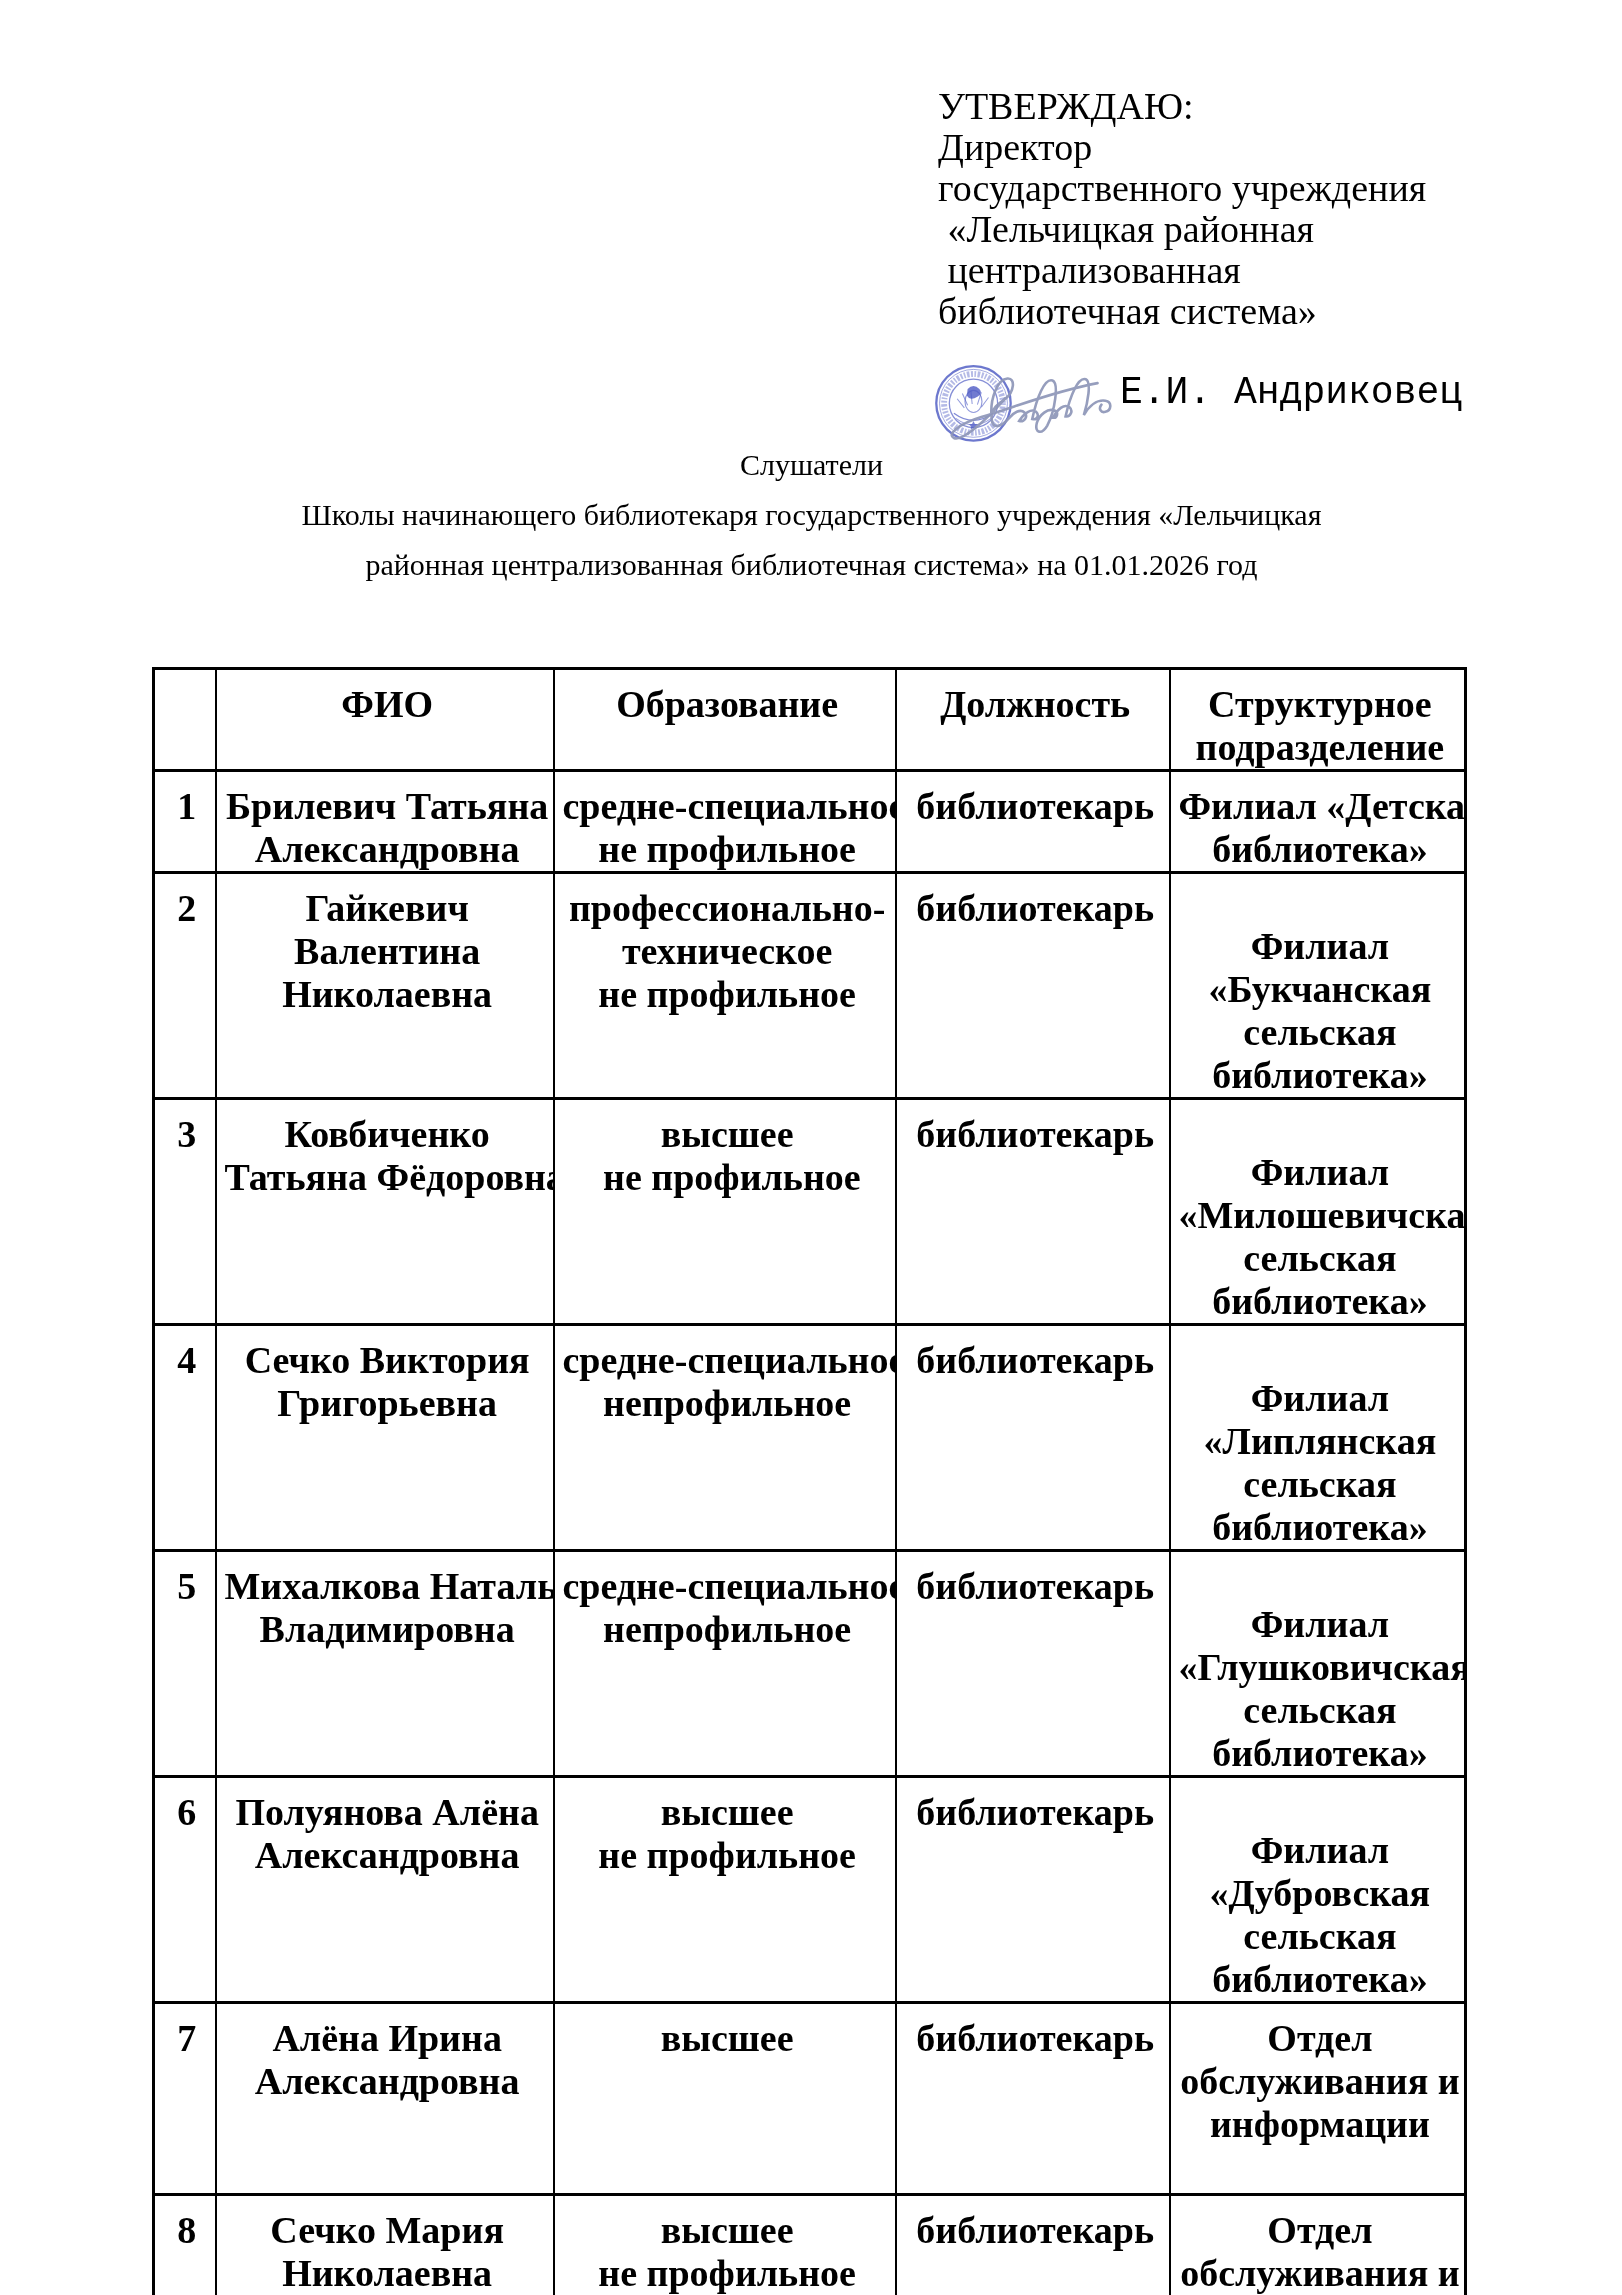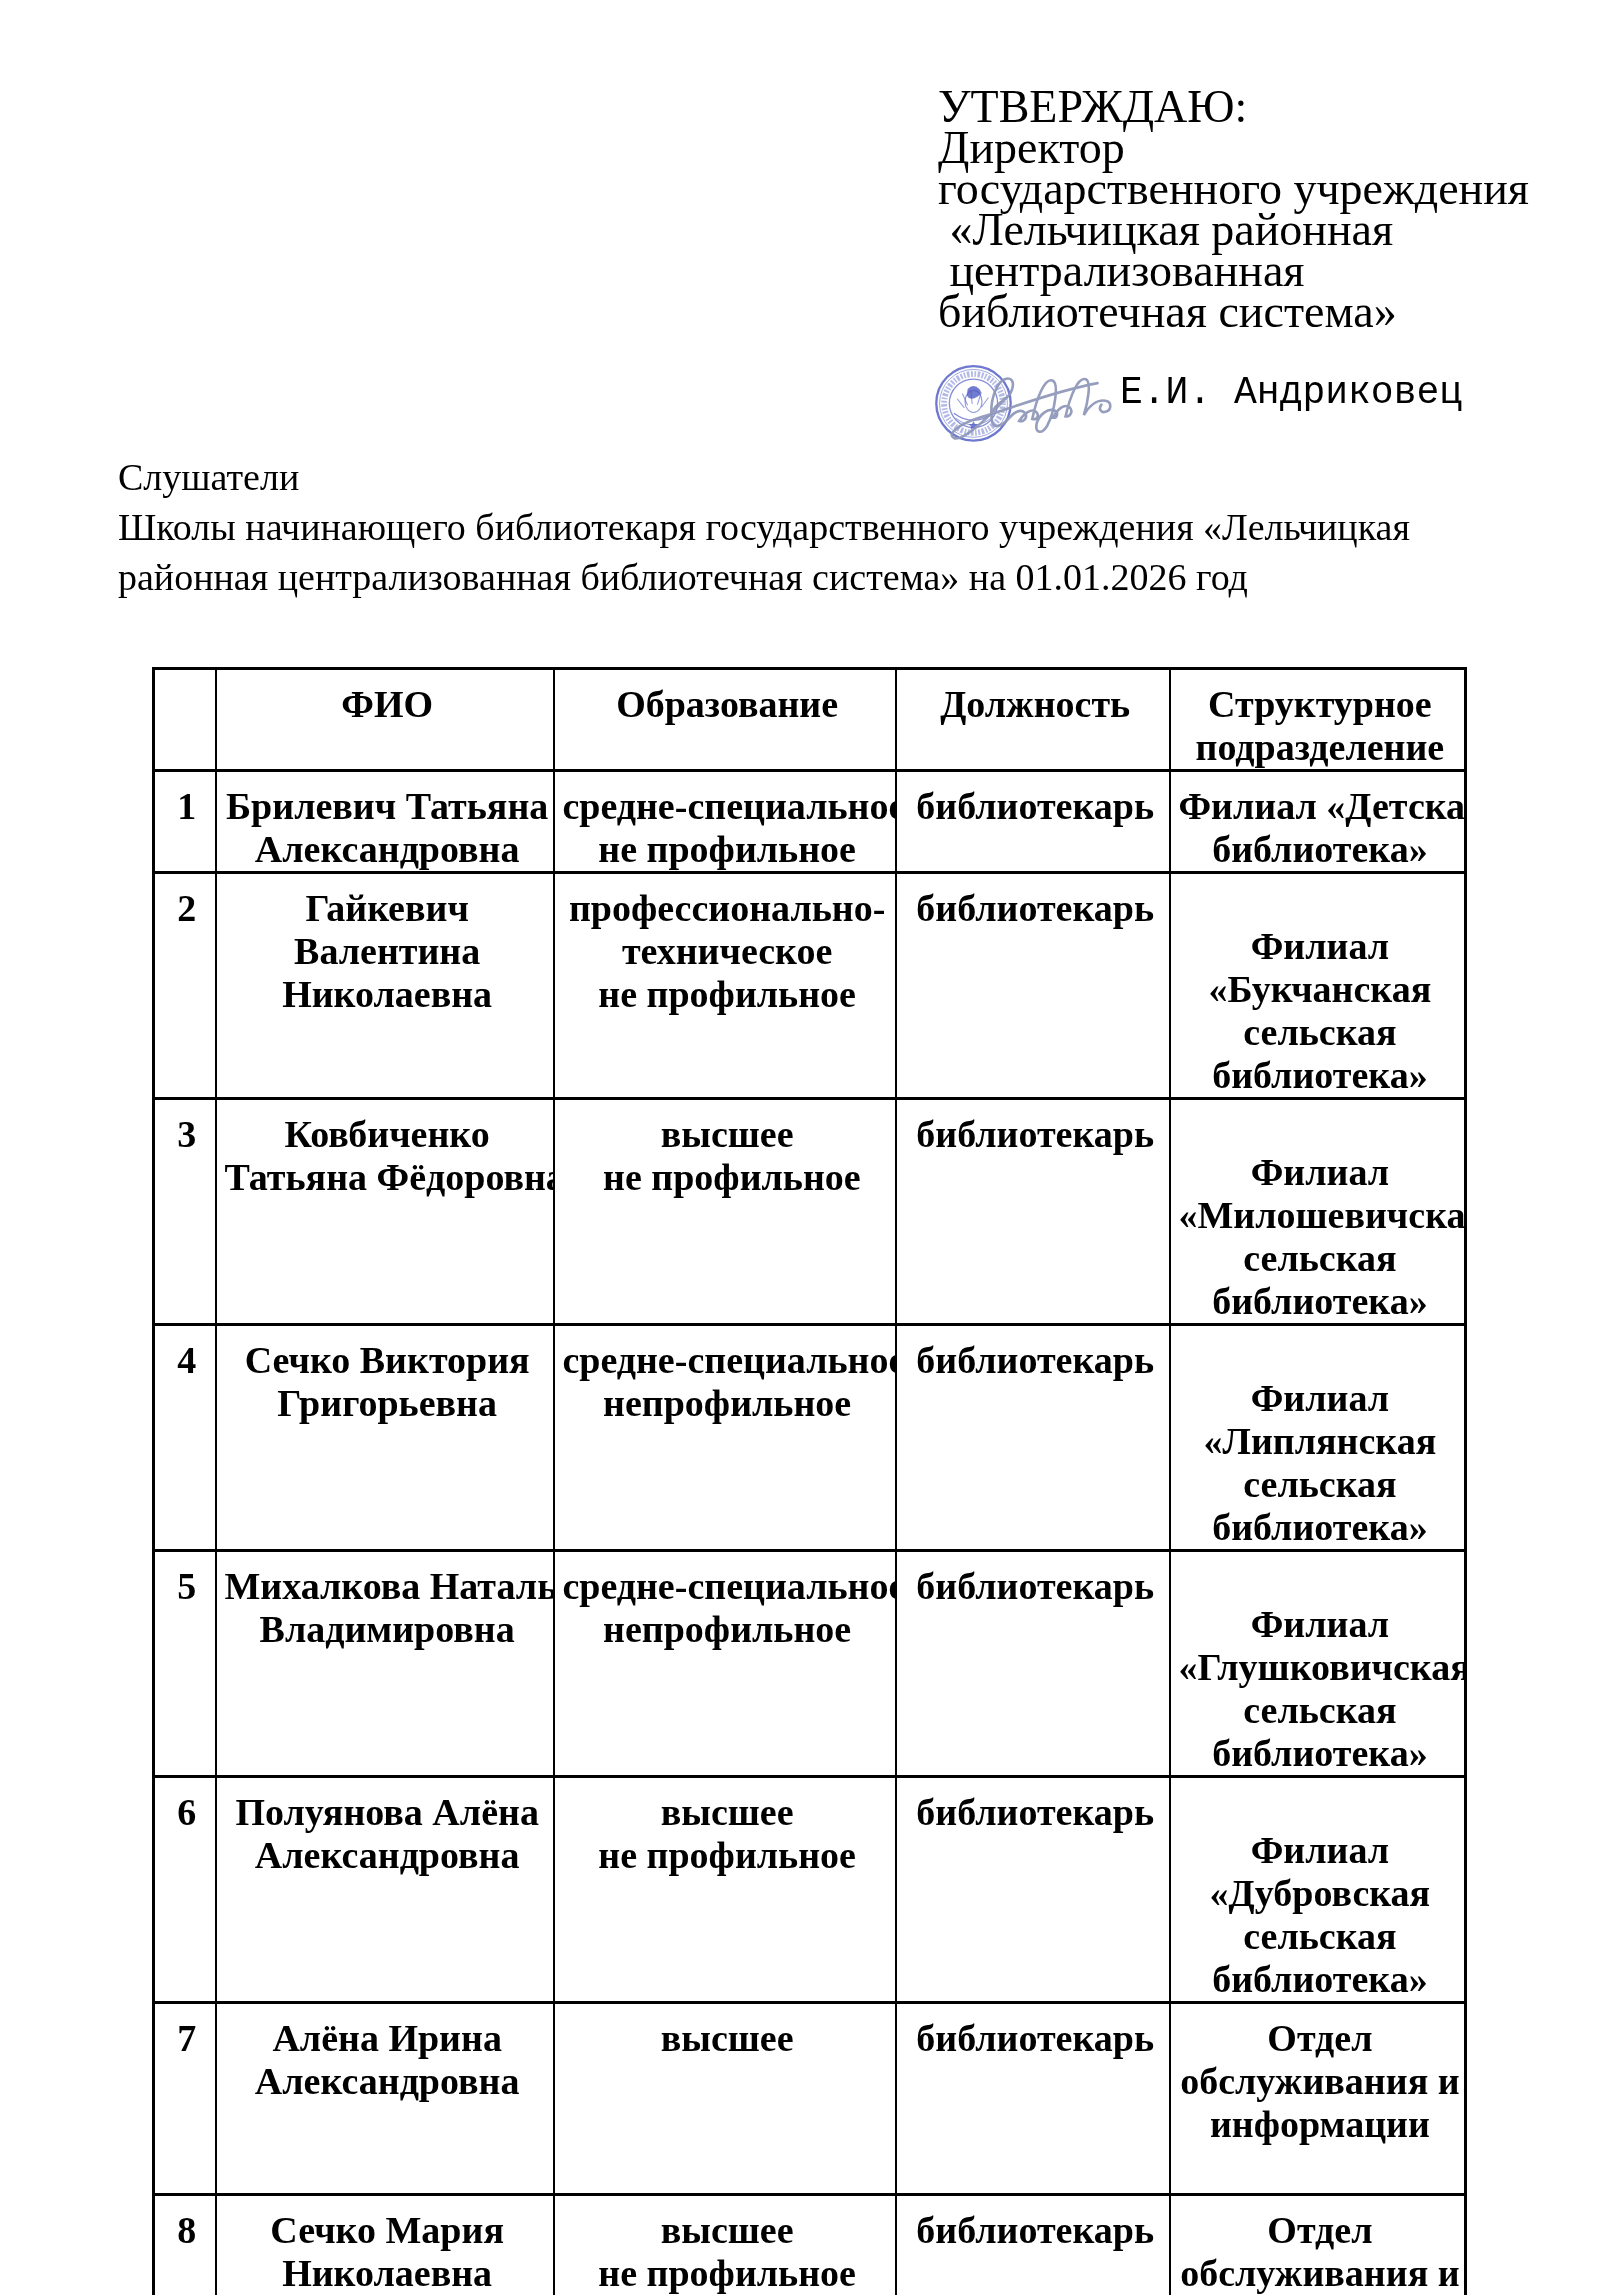--- a/index.html
+++ b/index.html
@@ -2,32 +2,32 @@
 <html lang="ru" style="font-size:10.5px"><head>
 <meta charset="utf-8">
 <style>
   html,body{margin:0;padding:0;background:#ffffff;}
   body{font-family:"Liberation Serif","DejaVu Serif",serif;color:#000000;}
   .page{position:relative;width:1622px;height:2295px;background:#ffffff;overflow:hidden;}
 
   
   .approval-text{
     position:absolute;left:938px;top:86px;
-    font-size:46px;line-height:41px;white-space:pre;
+    font-size:38px;line-height:41px;white-space:pre;
   }
   .sig-name{
     position:absolute;left:1120px;top:372px;
     font-size:38px;line-height:41px;white-space:pre;font-family:Liberation Mono, monospace;
   }
   .stamp-sig{position:absolute;left:926px;top:357px;width:236px;height:111px;}
 
   
   .title-block{
-    position:absolute;left:118px;top:452px;width:1387px;
-    text-align:left;font-size:38px;line-height:50px;
+    position:absolute;left:118px;top:440px;width:1387px;
+    text-align:center;font-size:30px;line-height:50px;
   }
   .title-block div{white-space:pre;}
 
   
   table.roster{
     position:absolute;left:152px;top:667px;
     border-collapse:collapse;table-layout:fixed;width:1313px;
     font-size:38px;line-height:43px;
   }
   table.roster{border:3.3px solid #000;}

